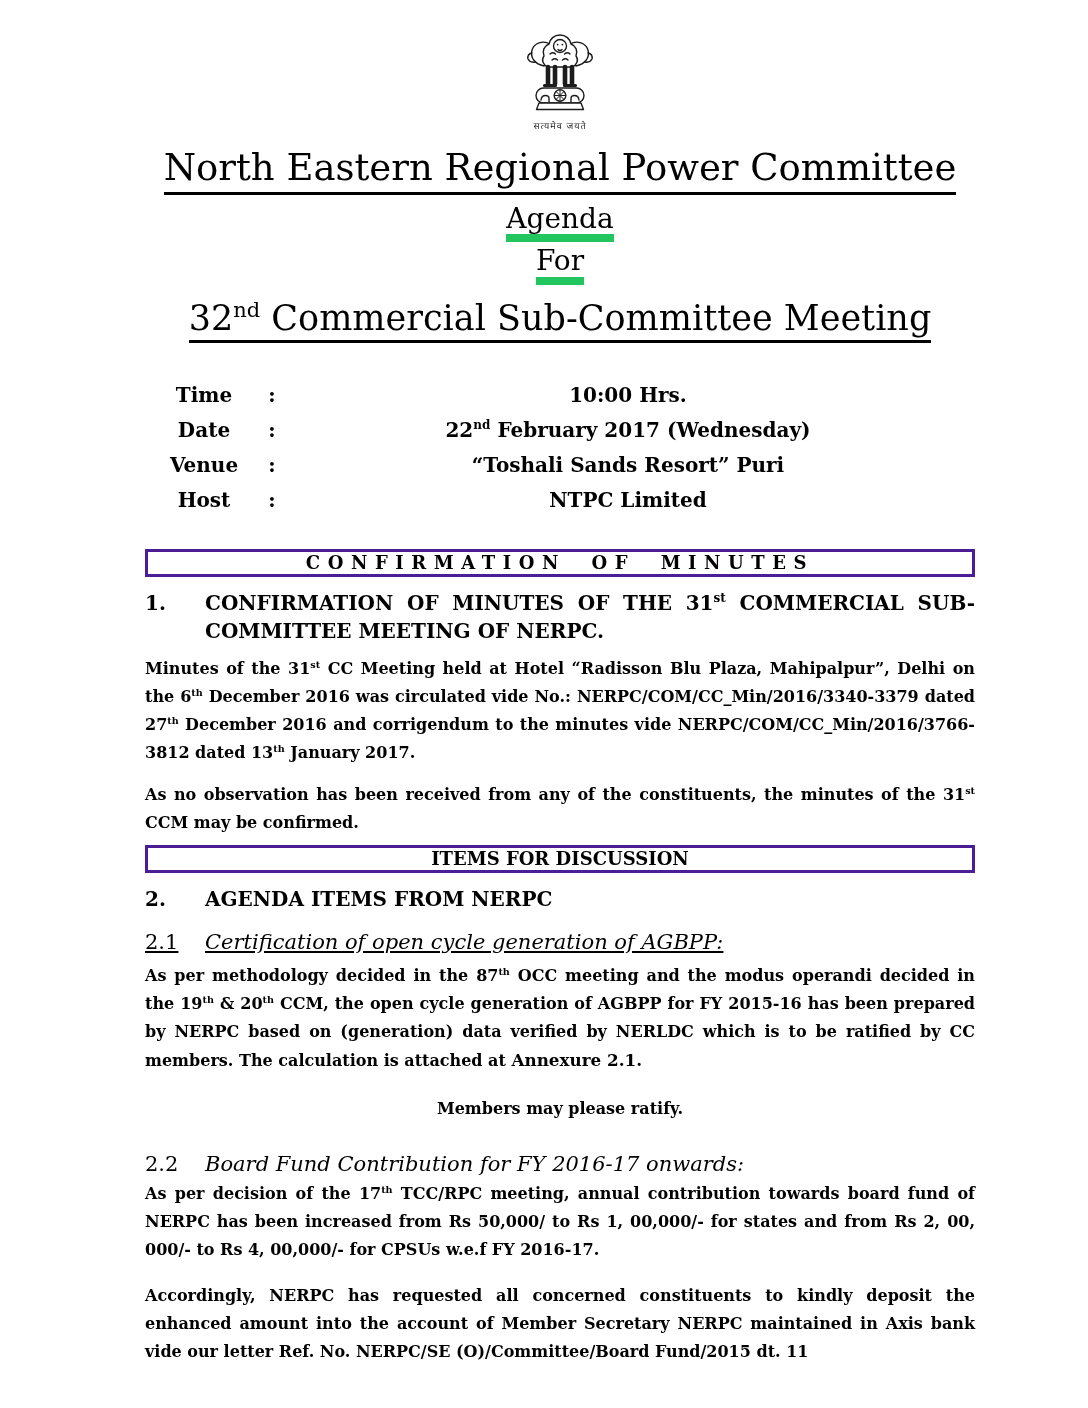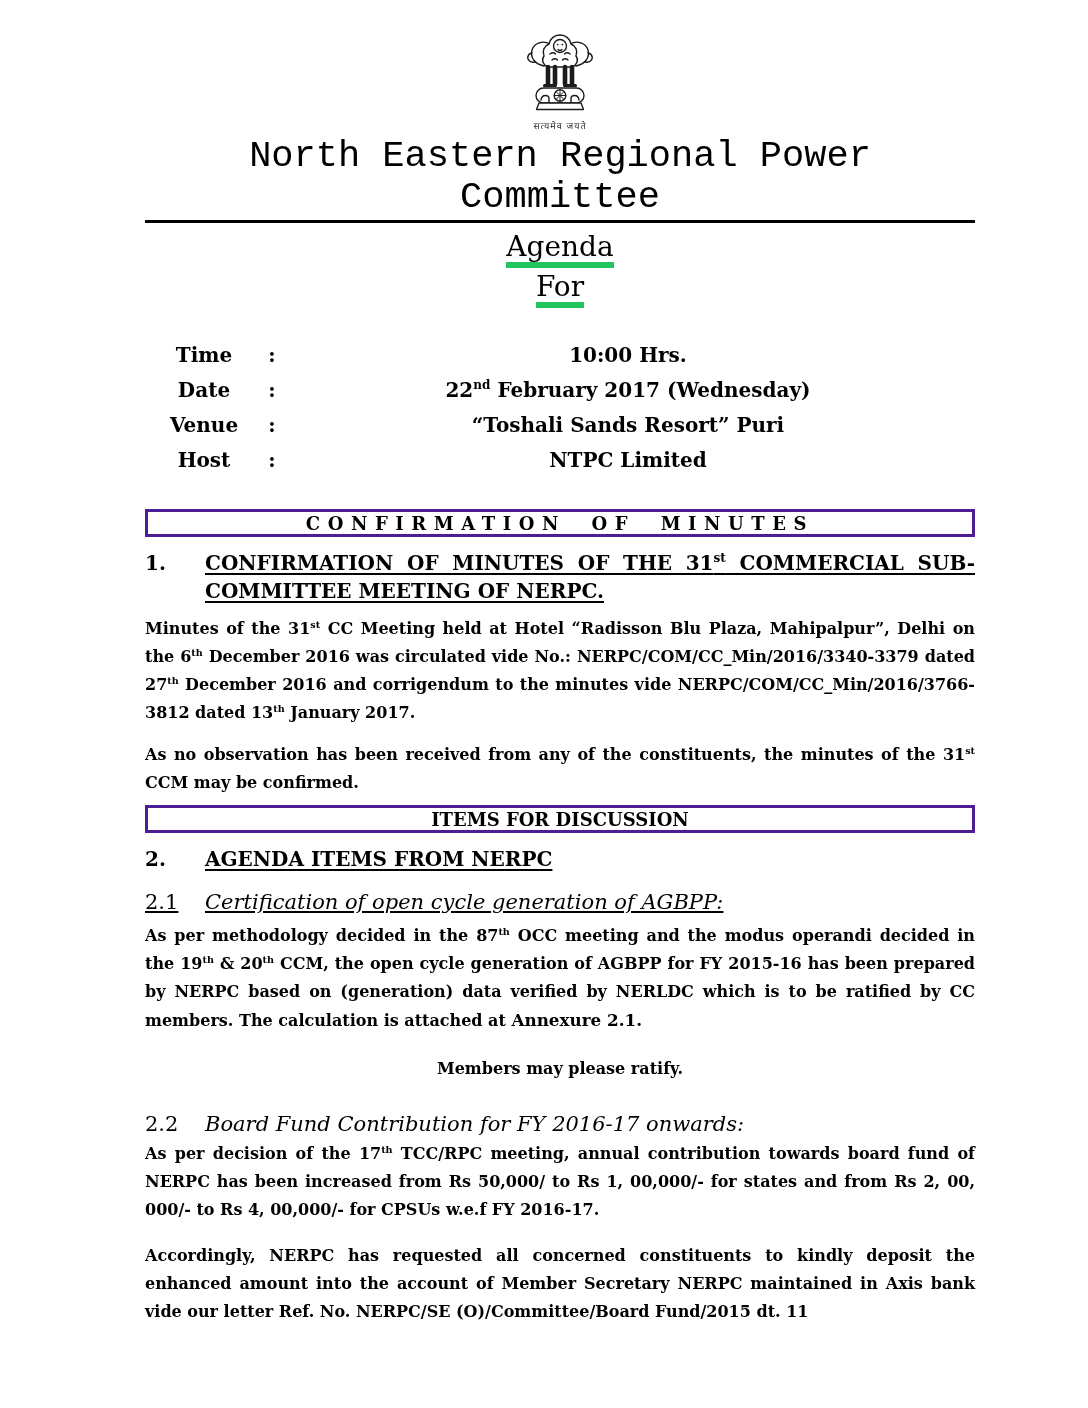--- a/index.html
+++ b/index.html
@@ -13,39 +13,39 @@
     color: #000;
   }
   .content {
     position: absolute;
     left: 145px;
     top: 0;
     width: 830px;
   }
 
   
-  .emblem-wrap { margin: 32px auto 4px; width: 110px; text-align: center; }
+  .emblem-wrap { margin: 32px auto 16px; width: 110px; text-align: center; }
   .motto {
     display: block;
     font-size: 9px;
     line-height: 12px;
     letter-spacing: 1px;
     color: #222;
     text-align: center;
   }
-  .doc-title { text-align: center; margin-top: 2px; line-height: 50px; font-family: Liberation Mono, monospace; }
+  .doc-title { text-align: center; margin-top: 2px; line-height: 50px; }
   .doc-title .u {
     display: inline-block;
     font-size: 37px;
     border-bottom: 3px solid #000;
     padding-bottom: 3px;
     line-height: 1.1;
   }
   .sub1 { text-align: center; line-height: 30px; margin-top: 4px; }
-  .sub1 .u { display: inline-block; font-size: 28px; border-bottom: 6px solid #22c55e; padding-bottom: 1px; line-height: 1.05; }
+  .sub1 .u { display: inline-block; font-size: 28px; border-bottom: 8px solid #22c55e; padding-bottom: 1px; line-height: 1.05; }
   .meeting-title { text-align: center; margin-top: 14px; line-height: 46px; }
   .meeting-title .u {
     display: inline-block;
     font-size: 35px;
     border-bottom: 3px solid #000;
     padding-bottom: 3px;
     line-height: 1.1;
   }
 
   
@@ -70,21 +70,20 @@
   .banner-2 { margin-top: 8px; text-align: right; }
 
   
   .num-row { display: flex; align-items: flex-start; }
   .num-col { width: 60px; flex-shrink: 0; }
   .flex-rest { flex: 1; }
   .h-main { font-size: 20px; font-weight: 700; line-height: 28px; }
   .h-main.row1 { margin-top: 12px; }
   .h-main.row2 { margin-top: 12px; }
   .h-main .flex-rest {
-    text-decoration: underline;
     text-decoration-thickness: 2px;
     text-underline-offset: 3px;
     text-align: justify;
   }
   .h-item { font-size: 21px; line-height: 27px; }
   .h-item .flex-rest { font-style: italic; }
   .h-item-1 { margin-top: 16px; text-decoration: underline; }
   .h-item-2 { margin-top: 28px; }
 
   
@@ -151,20 +150,23 @@
 
     <div class="doc-title">
       <span class="u">North Eastern Regional Power Committee</span>
     </div>
     <div class="sub1">
       <span class="u">Agenda</span>
     </div>
     <div class="sub1">
       <span class="u">For</span>
     </div>
+    <div class="meeting-title">
+      <span class="u"><span>32</span><span class="sup">nd</span><span> Commercial Sub-Committee Meeting</span></span>
+    </div>
 
     <div class="meta">
       <div class="meta-row">
         <span class="meta-label">Time</span>
         <span class="meta-colon">:</span>
         <span class="meta-value"><span>10:00 Hrs.</span></span>
       </div>
       <div class="meta-row">
         <span class="meta-label">Date</span>
         <span class="meta-colon">:</span>

